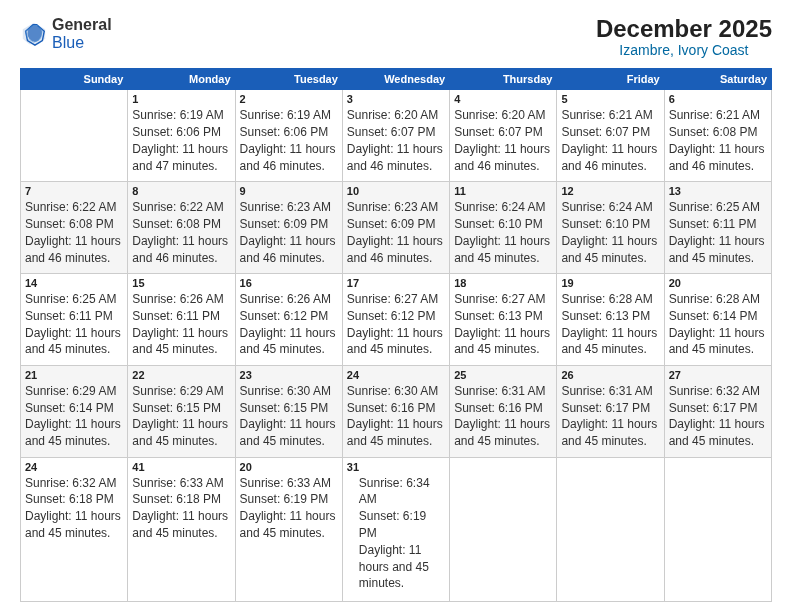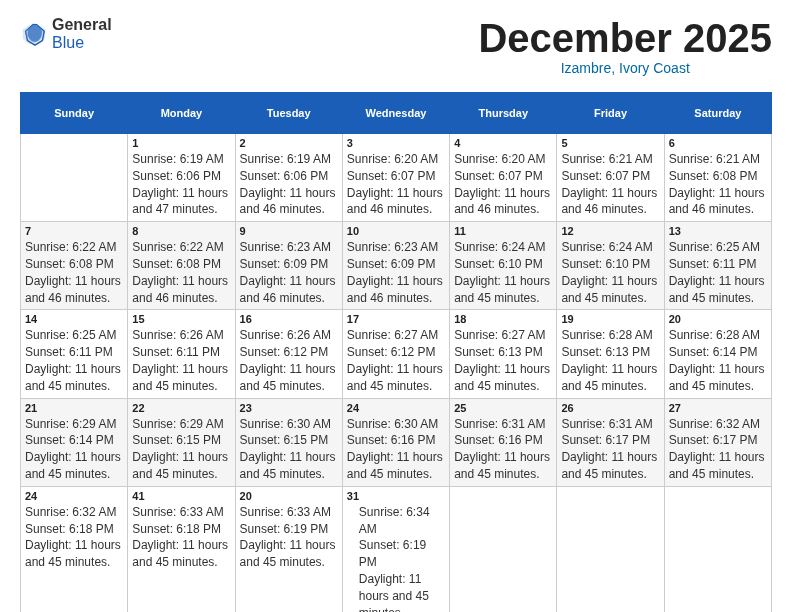--- a/index.html
+++ b/index.html
@@ -14,21 +14,21 @@
       width: 792px;
       height: 612px;
       padding: 16px 20px 10px 20px;
       display: flex;
       flex-direction: column;
     }
     .header {
       display: flex;
       justify-content: space-between;
       align-items: flex-start;
-      margin-bottom: 16px;
+      margin-bottom: 10px;
     }
     .logo {
       display: flex;
       align-items: center;
       gap: 4px;
     }
     .logo-text {
       display: flex;
       flex-direction: column;
       line-height: 1.1;
@@ -44,41 +44,41 @@
       color: #1a5eb8;
     }
     .logo-icon {
       width: 28px;
       height: 28px;
     }
     .title-block {
       text-align: right;
     }
     .month-title {
-      font-size: 40px;
+      font-size: 24px;
       font-weight: bold;
       color: #222;
       line-height: 1.1;
     }
     .subtitle {
       font-size: 14px;
       color: #0369a1;
       text-align: center;
     }
     .calendar-table {
       width: 100%;
       border-collapse: collapse;
       flex: 1;
       font-size: 9.5px;
     }
     .calendar-table th {
       background: #1a5eb8;
       color: #fff;
-      padding: 14px 4px;
-      text-align: center;
+      padding: 4px 4px;
+      text-align: right;
       font-size: 11px;
       font-weight: bold;
       border: 1px solid #1a5eb8;
     }
     .calendar-table td {
       border: 1px solid #ccc;
       vertical-align: top;
       padding: 3px 4px;
       width: calc(100% / 7);
       height: 85px;

